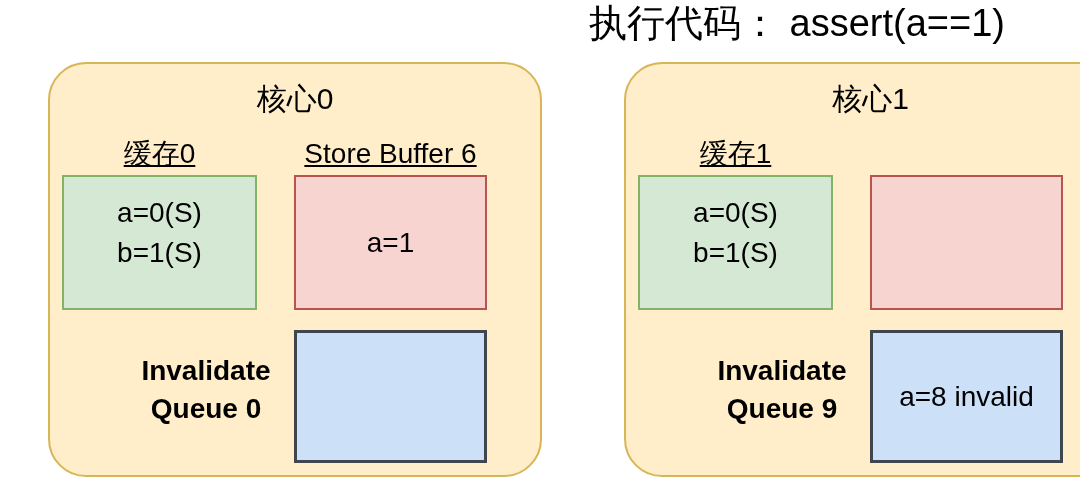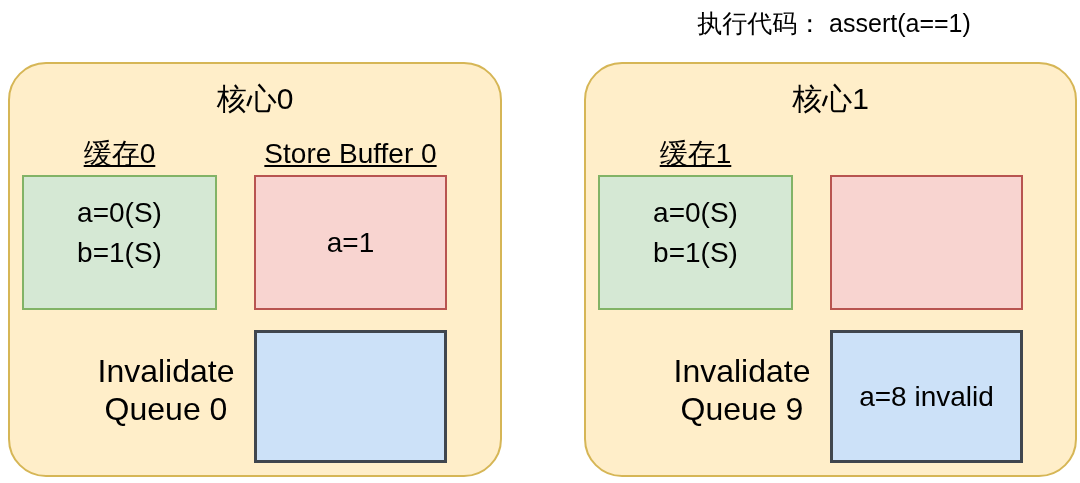--- a/index.html
+++ b/index.html
@@ -13,37 +13,38 @@
     position: relative;
     overflow: hidden;
   }
   .stage {
     position: relative;
     width: 1080px;
     height: 483px;
   }
   .exec-title {
     position: absolute;
-    left: 588px;
+    left: 551px;
     top: 4px;
     width: 492px;
     text-align: center;
-    font-size: 25px;
+    font-size: 38px;
     line-height: 38px;
     white-space: nowrap;
   }
   .core {
     position: absolute;
     top: 62px;
     width: 494px;
     height: 415px;
     box-sizing: border-box;
     background: var(--container-fill, #ffeec9);
     border: 2px solid var(--container-border, #d6b656);
     border-radius: 38px;
+    margin-left: 40px;
   }
   .core-0 { left: 8px; }
   .core-1 { left: 584px; width: 493px; }
   .core-title {
     position: absolute;
     top: 16px;
     left: 0;
     width: 100%;
     text-align: center;
     font-size: 30px;
@@ -94,36 +95,37 @@
     height: 133px;
     background: var(--invalidate-queue-fill, #cce1f8);
     border: 3px solid var(--invalidate-queue-border, #40464e);
   }
   .queue-label {
     position: absolute;
     left: 56px;
     top: 288px;
     width: 200px;
     text-align: center;
-    font-size: 32px;
+    font-size: 28px;
     line-height: 38px;
     white-space: nowrap;
+    font-weight: bold;
   }
 </style>
 </head>
 <body>
 
 <div class="stage">
 
   <div class="exec-title">执行代码： assert(a==1)</div>
 
   <div class="core core-0">
     <div class="core-title">核心0</div>
     <div class="label cache-label">缓存0</div>
-    <div class="label store-label">Store Buffer 0</div>
+    <div class="label store-label">Store Buffer 6</div>
     <div class="box cache-box">
       <div>a=0(S)</div>
       <div>b=1(S)</div>
     </div>
     <div class="box store-box">
       <div>a=1</div>
     </div>
     <div class="queue-label">
       <div>Invalidate</div>
       <div>Queue 0</div>

